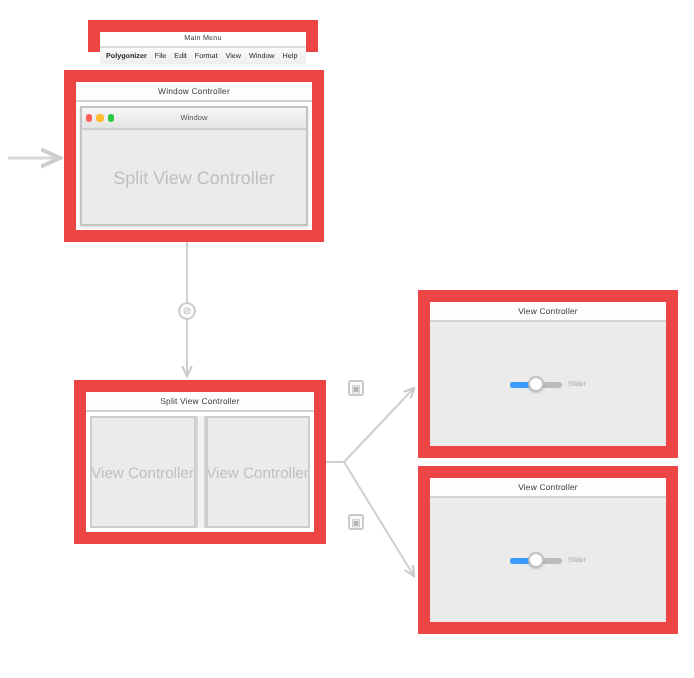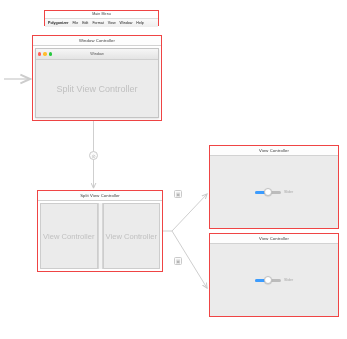--- a/index.html
+++ b/index.html
@@ -17,21 +17,21 @@
 
   .canvas {
     position: absolute;
     inset: 0;
   }
 
   
   .scene {
     position: absolute;
     box-sizing: border-box;
-    border: 1px solid #ef4444;
+    border: 6px solid #ef4444;
     background: #eab308;
   }
   .scene-title {
     height: 9px;
     line-height: 9px;
     text-align: center;
     font-size: 4.2px;
     color: #3a3a3a;
     background: #fdfdfd;
     border-bottom: 1px solid #d2d2d2;

